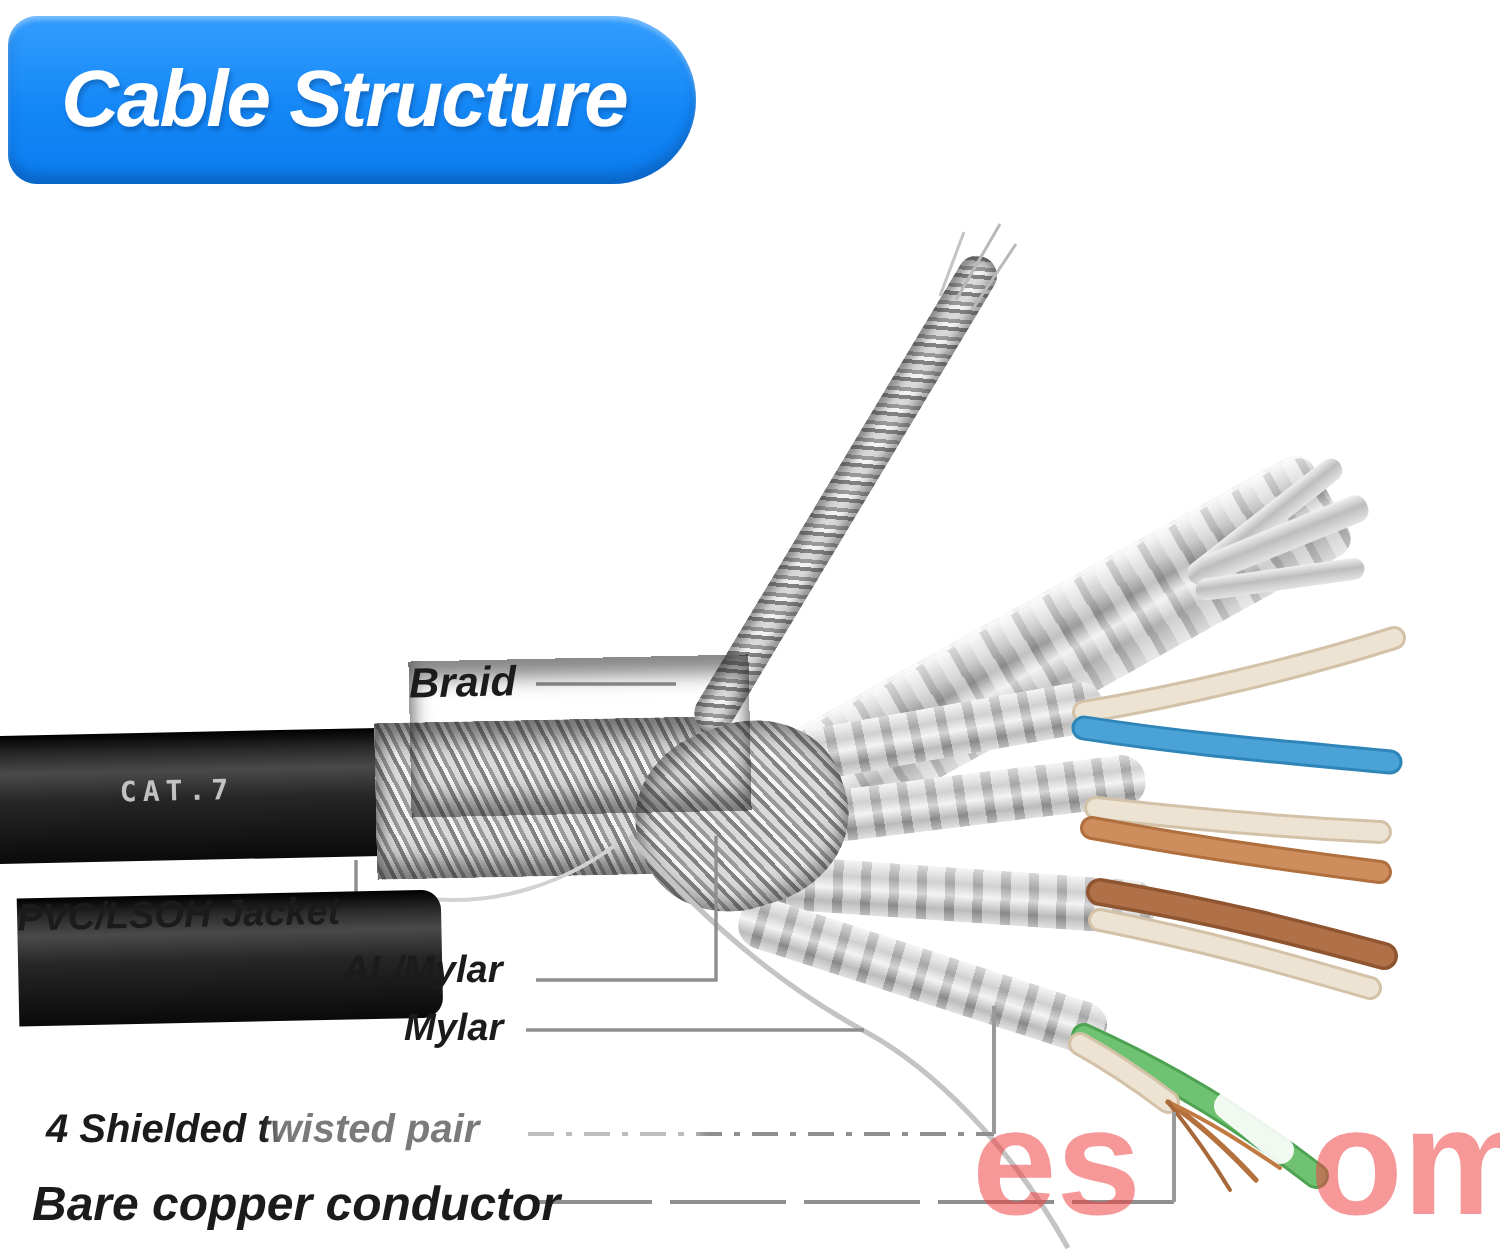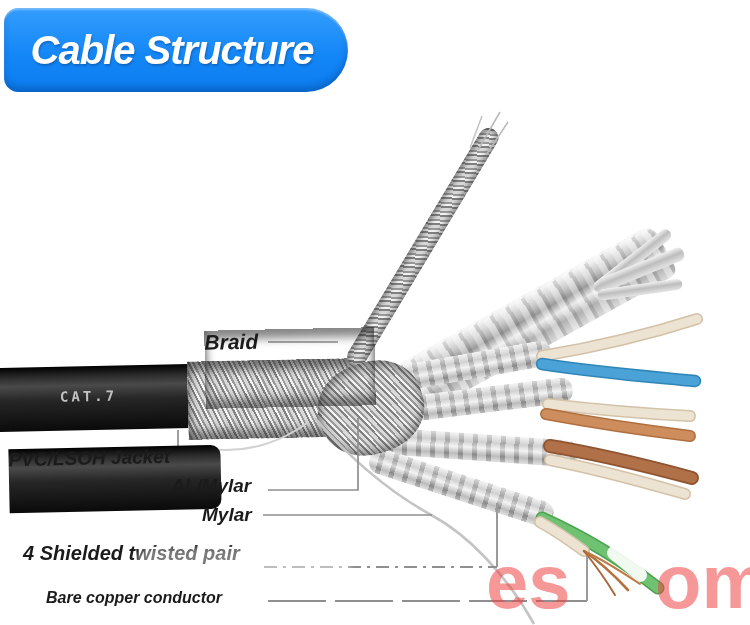--- a/index.html
+++ b/index.html
@@ -64,22 +64,22 @@
   .wash{position:absolute;left:135px;top:547px;width:215px;height:36px;z-index:8;
         background:rgba(255,255,255,.42);border-radius:20px;filter:blur(3px);}
 
   
   .lbl{position:absolute;z-index:7;font-style:italic;font-weight:700;font-size:19px;
        color:#1b1b1b;white-space:nowrap;}
   .lbl.braid{left:205px;top:329px;font-size:21px;}
   .lbl.jacket{left:9px;top:447px;}
   .lbl.almylar{left:171px;top:475px;}
   .lbl.drain{left:202px;top:504px;}
-  .lbl.twisted{left:23px;top:542px;font-size:20px;}
-  .lbl.copper{left:16px;top:589px;font-size:16px;margin-left:30px;}
+  .lbl.twisted{left:23px;top:554px;font-size:20px;}
+  .lbl.copper{left:16px;top:589px;font-size:24px;}
 </style>
 </head>
 <body>
 
 <div class="stage">
 
   <div class="banner">
     <span class="banner-text">Cable Structure</span>
   </div>
 

